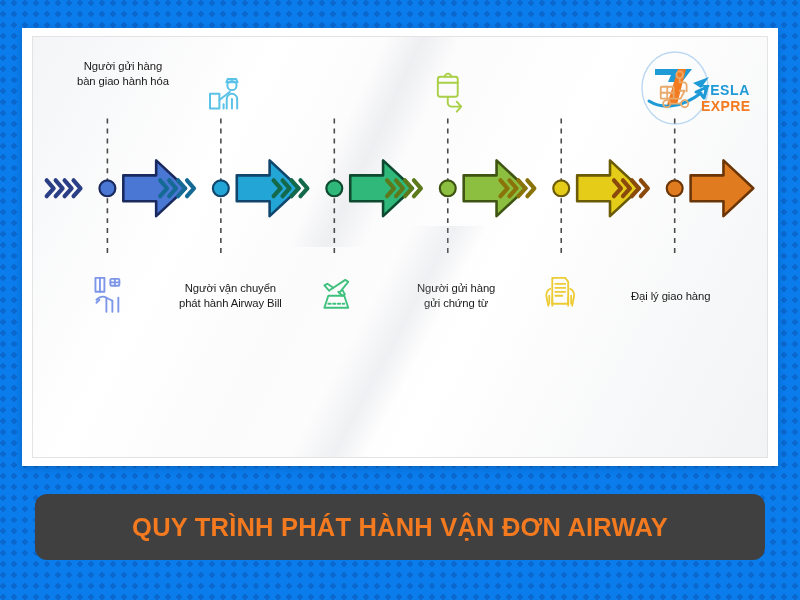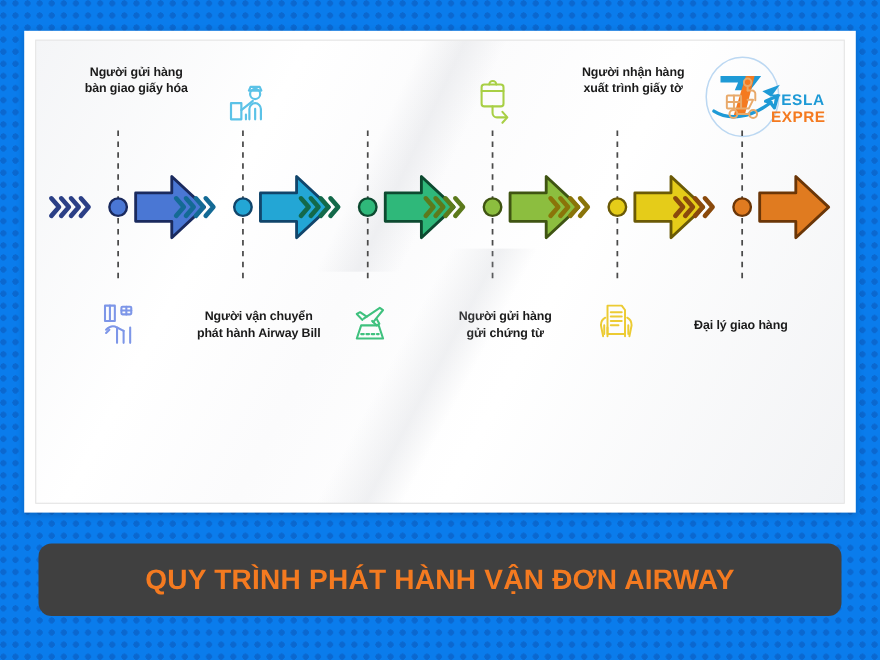--- a/index.html
+++ b/index.html
@@ -87,21 +87,21 @@
     top: 0;
     width: 100%;
     height: 100%;
   }
   #diagram > svg { display: block; width: 100%; height: 100%; }
 
   .step-label {
     position: absolute;
     text-align: center;
     font-size: 11.3px;
-    font-weight: bold;
+    font-weight: normal;
     color: #1b1b1b;
     line-height: 1.32;
     letter-spacing: -0.1px;
     white-space: nowrap;
   }
   .step-label.top { bottom: auto; }
 
   
   #banner {
     position: absolute;
@@ -286,28 +286,24 @@
           <path d="M9 2 h13 l3 4 v22 h-16 z"></path>
           <path d="M12 8 h10 M12 12 h10 M12 16 h10 M12 20 h7"></path>
           <path d="M7 13 q-4 2 -4 7 l2 10"></path>
           <path d="M27 13 q4 2 4 7 l-2 10"></path>
           <path d="M6 20 v8 M9 22 v8 M25 22 v8 M28 20 v8"></path>
         </g>
       </svg>
 
       <div class="step-label top" style="left:44px; top:22px;">
         <div>Người gửi hàng</div>
-        <div>bàn giao giấy hóa</div>
+        <div>bàn giao hành hóa</div>
       </div>
 
 
-      <div class="step-label top" style="left:496px; top:22px;">
-        <div>Người nhận hàng</div>
-        <div>xuất trình giấy tờ</div>
-      </div>
 
       <div class="step-label" style="left:146px; top:244px;">
         <div>Người vận chuyển</div>
         <div>phát hành Airway Bill</div>
       </div>
 
       <div class="step-label" style="left:384px; top:244px;">
         <div>Người gửi hàng</div>
         <div>gửi chứng từ</div>
       </div>

